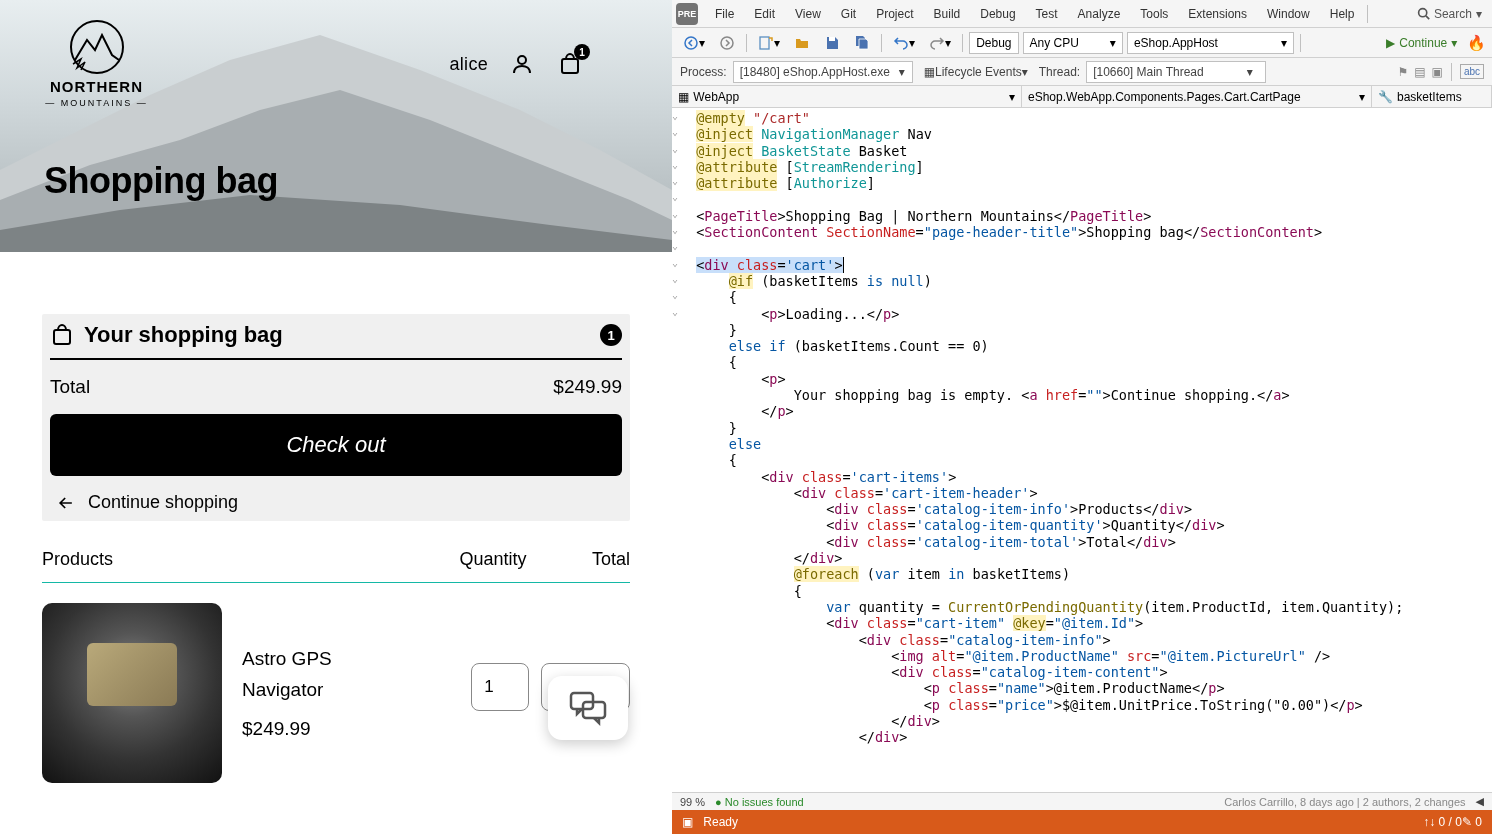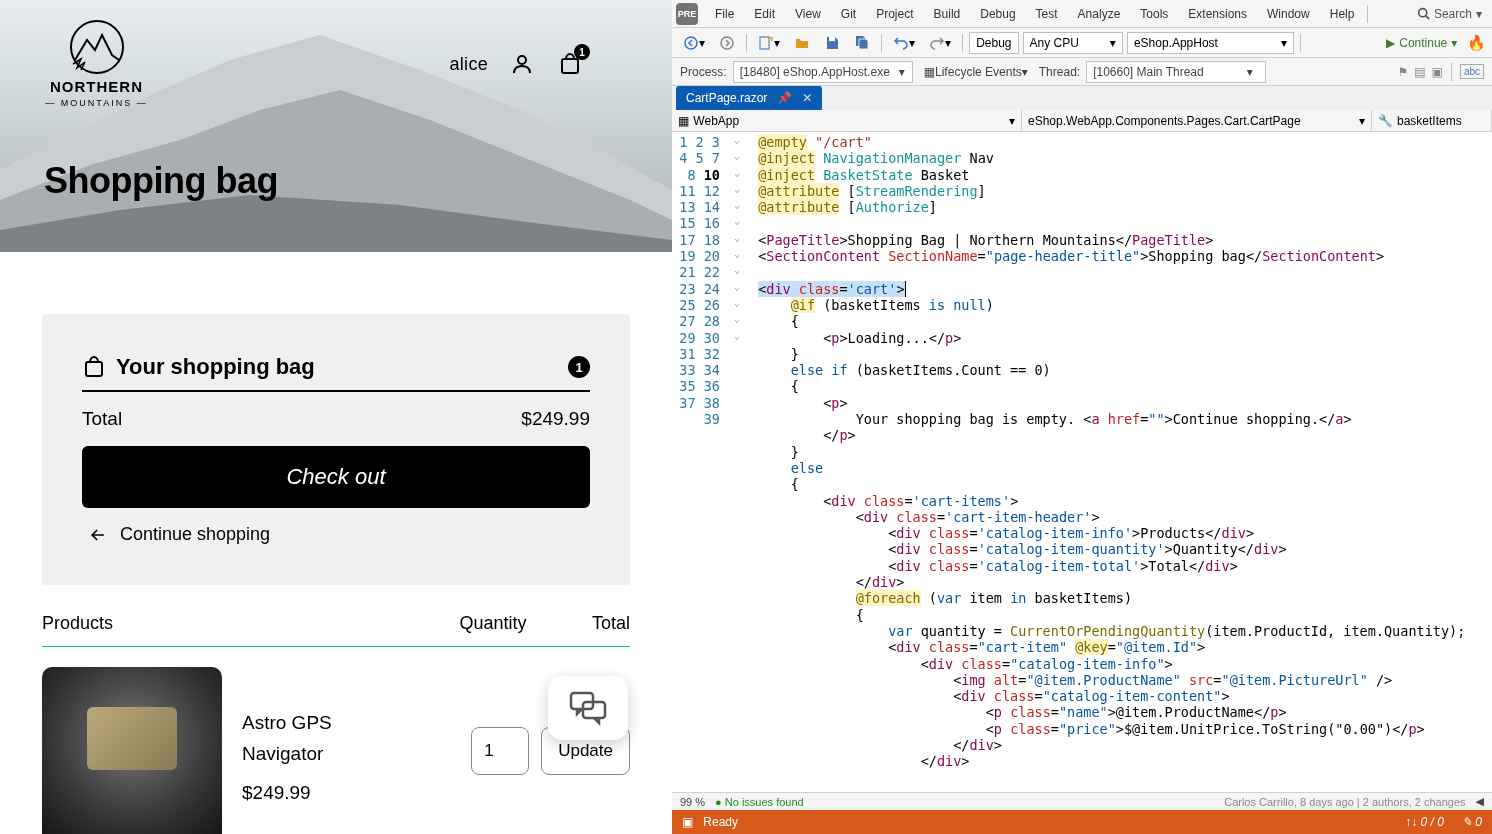--- a/index.html
+++ b/index.html
@@ -14,21 +14,21 @@
 .logo { width:105px; height:90px; display:flex; flex-direction:column; align-items:center; gap:4px; }
 .logo svg { width:60px; height:55px; }
 .logo-text { font-weight:800; font-size:15px; letter-spacing:1px; line-height:1; text-align:center; }
 .logo-sub { font-size:9px; letter-spacing:2px; }
 .top-icons { position:absolute; top:30px; right:44px; display:flex; gap:20px; align-items:center; }
 .user-name { font-size:18px; font-weight:500; letter-spacing:0.3px; }
 .icon-btn { width:28px; height:28px; display:flex; align-items:center; justify-content:center; position:relative; }
 .badge { position:absolute; top:-6px; right:-6px; background:#000; color:#fff; border-radius:50%; width:16px; height:16px; font-size:10px; display:flex; align-items:center; justify-content:center; font-weight:700; }
 .hero h1 { position:absolute; bottom:30px; font-size:36px; font-weight:600; letter-spacing:-0.5px; }
 
-.card { margin:62px 42px 0; background:#f0f0f0; border-radius:2px; padding:40px; }
+.card { margin:62px 42px 0; background:#f0f0f0; border-radius:2px; padding:8px; }
 .card-header { display:flex; align-items:center; gap:10px; border-bottom:2px solid #000; padding-bottom:10px; font-size:22px; font-weight:600; }
 .card-header .badge2 { margin-left:auto; background:#000; color:#fff; border-radius:50%; width:22px; height:22px; font-size:13px; display:flex; align-items:center; justify-content:center; font-weight:700; }
 .total-row { display:flex; justify-content:space-between; padding:16px 0; font-size:19px; }
 .checkout-btn { width:100%; background:#000000; color:#fff; border:none; border-radius:6px; padding:18px; font-size:22px; font-weight:500;font-style:italic; }
 .continue { display:flex; align-items:center; gap:12px; padding:16px 6px 0; font-size:18px; }
 
 .items-header { display:flex; margin:28px 42px 0; font-size:18px; padding-bottom:12px; }
 .col-prod { flex:1; }
 .col-qty { width:130px; text-align:center; }
 .col-total { width:72px; text-align:right; }
@@ -75,21 +75,21 @@
 .gutter .cur { color:#000; font-weight:700; }
 .fold-col { width:16px; color:#999; font-size:10px; line-height:16.3px; flex-shrink:0; }
 .code { white-space:pre; padding:2px 0; line-height:16.3px; color:#000; flex:1; }
 .k-dir{color:#7a6a00;background:#fff3c0;} .k-attr{color:#7a6a00;} .k-kw{color:#0556a3;} .k-type{color:#109696;} .k-str{color:#ab2a2a;} .k-el{color:#8a0a55;font-weight:400;} .k-prop{color:#c71f1f;}
 .code .hl { background:#c8dffa; }
 .code .caret{border-right:1px solid #000;}
 
 .vs-status-row { height:18px; background:#f5f5f5; border-top:1px solid #d0d0d0; font-size:11px; display:flex; align-items:center; padding:0 8px; color:#444; gap:10px; }
 .vs-status-row .ok{ color:#2a8a2a; }
 .vs-bottombar { height:24px; background:#d85a1a; color:#fff; font-size:12px; display:flex; align-items:center; padding:0 10px; gap:10px; }
-.vs-bottombar .right { margin-left:auto; display:flex; gap:18px; align-items:flex-start;font-style:italic; }
+.vs-bottombar .right { margin-left:auto; display:flex; align-items:flex-start; }
 
 svg { display:block; }
 </style>
 </head>
 <body>
 
 <div class="left-pane">
   <div class="hero">
     <svg class="mountain-svg" viewBox="0 0 672 252" preserveAspectRatio="none">
       <path d="M0,252 L0,170 L80,130 L150,95 L230,60 L320,35 L420,70 L520,110 L600,150 L672,190 L672,252 Z" fill="#c9ced0"></path>
@@ -274,78 +274,31 @@
       </span>
     <span style="margin-left:auto;display:flex;gap:6px;color:#888;">
       <span>⚑</span>
       <span>▤</span>
       <span>▣</span>
     </span>
     <span class="tb-sep"></span>
     <span style="border:1px solid #aaa;padding:1px 3px;font-size:10px;color:#4a72b0;">abc</span>
   </div>
 
-  <div class="vs-tab-row">
-    <div class="vs-tab">
-      <span>CartPage.razor</span>
-      <span class="pin">📌</span>
-      <span class="close">✕</span>
-    </div>
-  </div>
 
   <div class="vs-navbar">
     <div class="nav-dd">▦ <span>WebApp</span><span style="margin-left:auto">▾</span></div>
     <div class="nav-dd">
         <span>eShop.WebApp.Components.Pages.Cart.CartPage</span>
         <span style="margin-left:auto">▾</span>
       </div>
     <div class="nav-dd" style="flex:0 0 120px">🔧<span>basketItems</span></div>
   </div>
 
   <div class="editor">
-    <div class="gutter">
-1
-2
-3
-4
-5
-
-7
-8
-
-<span class="cur">10</span>
-11
-12
-13
-14
-15
-16
-17
-18
-19
-20
-21
-22
-23
-24
-25
-26
-27
-28
-29
-30
-31
-32
-33
-34
-35
-36
-37
-38
-39</div>
 <div class="fold-col">
 
 
 
 
 
  
  
  
  

